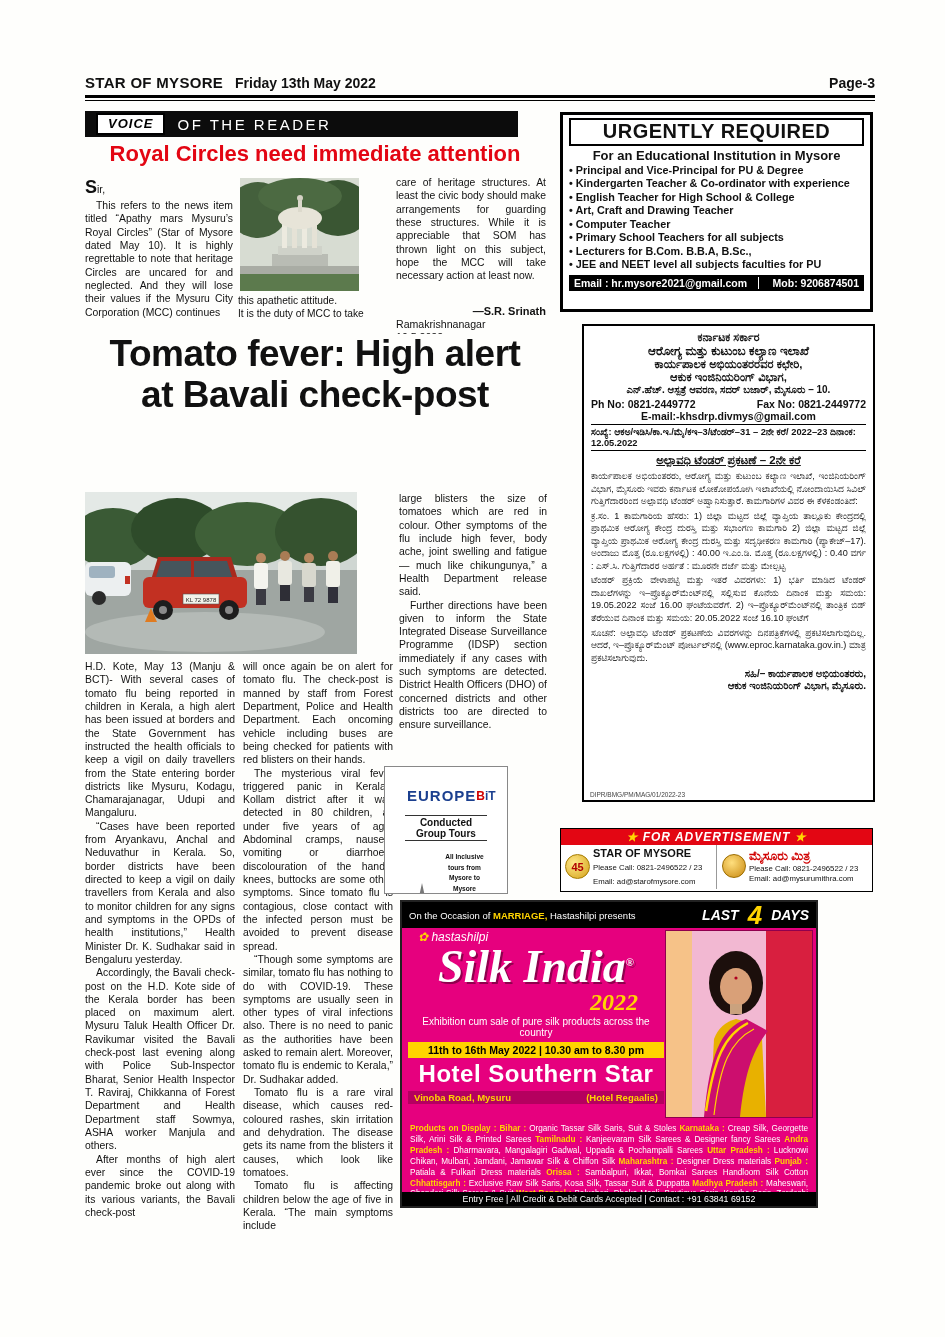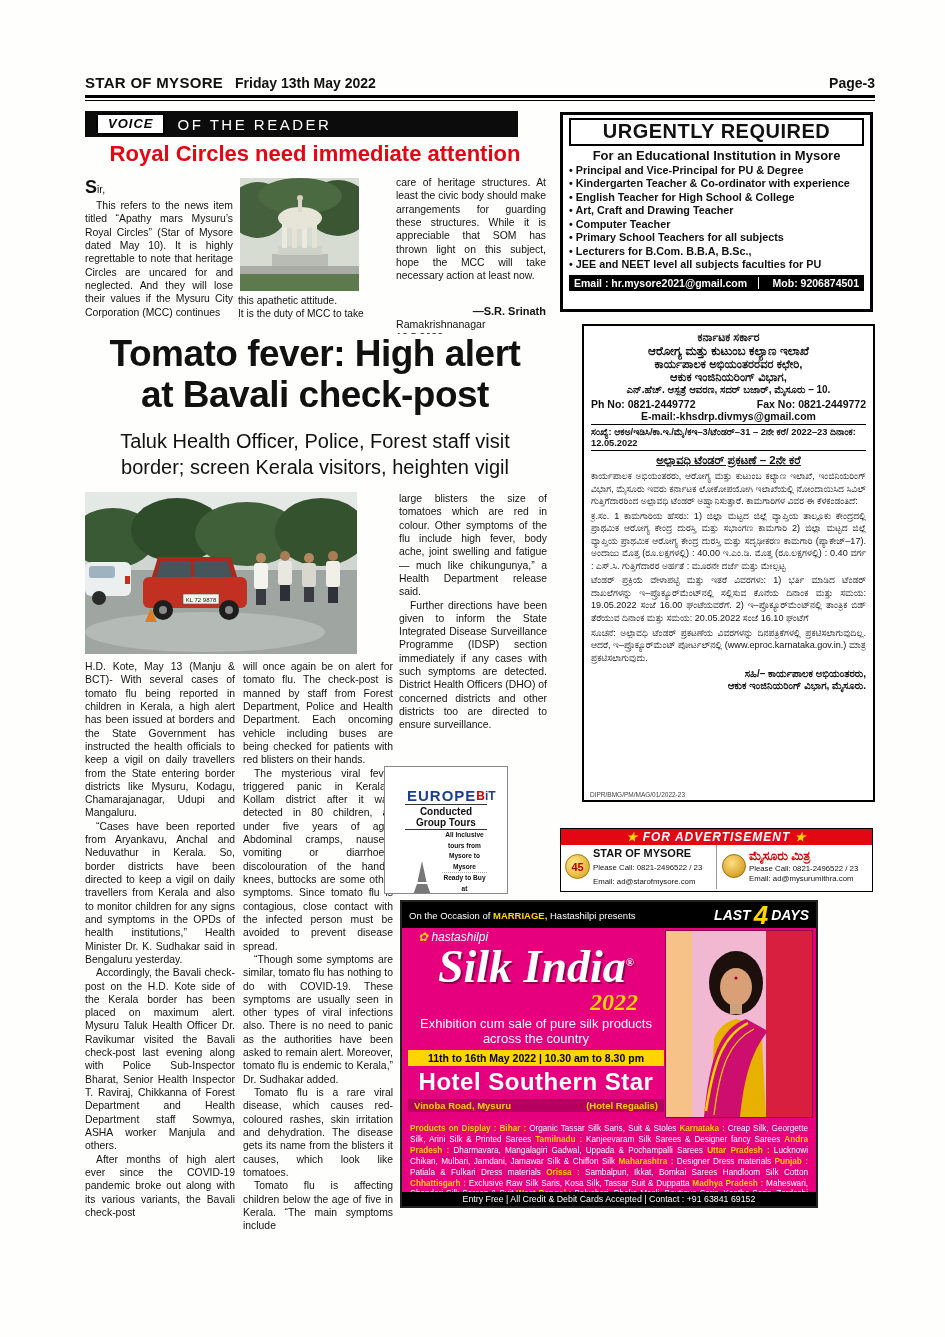--- a/index.html
+++ b/index.html
@@ -42,21 +42,21 @@
   #t-c1{left:85px;top:660px;width:150px;height:614px;}
   #t-c2{left:243px;top:660px;width:150px;height:626px;}
   #t-c3{left:399px;top:492px;width:148px;height:268px;}
 
   
   #europe{left:384px;top:766px;width:124px;height:128px;border:1px solid #888;background:#fff;padding:20px;overflow:hidden;}
   .eu-head{display:flex;justify-content:space-between;align-items:center;padding:0 2px;}
   .eu-title{color:#1b3f8f;font-weight:bold;font-size:15px;letter-spacing:1px;}
   .eu-logo{font-weight:bold;font-size:12px;color:#1b3f8f;}
   .eu-logo b{color:#d00000;}
-  .eu-sub{font-weight:bold;font-size:10px;text-align:center;border-top:1px solid #333;border-bottom:1px solid #333;margin:0 0;padding:1px 0;}
+  .eu-sub{font-weight:bold;font-size:10px;text-align:center;border-top:1px solid #333;border-bottom:1px solid #333;margin:11px 0;padding:1px 0;}
   .eu-mid{display:flex;gap:3px;align-items:center;}
   .eu-lines{font-size:6.6px;font-weight:bold;line-height:1.6;text-align:center;flex:1;}
   .eu-lines span{display:block;border-bottom:1px dotted #aaa;}
   .eu-call{background:#111;color:#ffd400;font-size:6.2px;text-align:center;padding:2px 1px;line-height:1.35;margin-top:2px;}
   .eu-covid{color:#d00000;font-weight:bold;font-size:6.8px;text-align:center;margin:2px 0;line-height:1.3;}
 
   
   #urgent{left:560px;top:112px;width:313px;height:200px;border:3px solid #000;background:#fff;padding:3px 6px;}
   .urg-title{border:2px solid #000;text-align:center;font-size:20px;font-weight:bold;letter-spacing:.5px;padding-bottom:1px;}
   .urg-sub{text-align:center;font-weight:bold;font-size:13px;margin:2px 0 1px;}
@@ -96,31 +96,31 @@
   .ad-emblem{position:absolute;left:5px;top:9px;width:24px;height:24px;border-radius:50%;
              background:radial-gradient(circle at 40% 35%,#ffdf7e,#c98910);border:1px solid #9c6d00;}
   .ad-name{font-weight:bold;font-size:11px;line-height:1.1;}
   .ad-name.kn{color:#d00000;font-size:12.5px;}
   .ad-line{font-size:7.8px;line-height:1.25;}
 
   
   #silk{left:400px;top:900px;width:418px;height:308px;border:2px solid #222;background:#e6007e;overflow:hidden;}
   .sk-top{background:#000;color:#fff;height:26px;display:flex;align-items:center;justify-content:space-between;padding:0 7px;font-size:9.5px;}
   .sk-top .marr{color:#ffd400;font-weight:bold;}
-  .sk-last{display:flex;align-items:center;gap:3px;font-style:italic;font-weight:bold;}
+  .sk-last{display:flex;align-items:center;gap:9px;font-style:italic;font-weight:bold;}
   .sk-last .pre,.sk-last .post{font-size:14px;}
   .sk-last .num{color:#ffd400;font-size:26px;line-height:1;}
   .sk-main{position:relative;height:192px;}
   .sk-left{position:absolute;left:6px;top:2px;width:256px;text-align:center;color:#fff;}
   .sk-brandrow{text-align:left;margin-left:10px;font-style:italic;font-size:12px;}
   .sk-logoicn{color:#ffd400;}
   .sk-title{font-family:"Liberation Serif",serif;font-style:italic;font-weight:bold;font-size:46px;line-height:1;text-shadow:2px 2px 0 #8f004d;}
   .sk-reg{font-size:11px;vertical-align:super;}
   .sk-year{color:#ffd400;font-family:"Liberation Serif",serif;font-style:italic;font-weight:bold;font-size:24px;text-align:right;margin-right:26px;line-height:1;}
-  .sk-tag{font-size:13px;margin-top:2px;}
+  .sk-tag{font-size:10px;margin-top:2px;}
   .sk-datebar{background:#ffd400;color:#000;font-weight:bold;font-size:10.5px;margin-top:4px;padding:2px 0;}
   .sk-venue{font-size:24px;font-weight:bold;margin-top:2px;letter-spacing:.5px;}
   .sk-addr{background:#b5005f;display:flex;justify-content:space-between;color:#ffd400;font-size:9.5px;font-weight:bold;padding:1px 6px;margin-top:3px;}
   .sk-model{position:absolute;right:3px;top:2px;width:148px;height:188px;border:1px solid #90004e;background:#f2b8d2;}
   .sk-products{color:#fff;font-size:8.2px;line-height:1.33;text-align:justify;padding:4px 8px 2px;}
   .sk-products .st{color:#ffd400;font-weight:bold;}
   .sk-foot{position:absolute;bottom:0;left:0;right:0;background:#000;color:#fff;font-size:8.8px;text-align:center;padding:2px 0;}
 </style>
 </head>
 <body>
@@ -171,24 +171,20 @@
   <div class="bodycol" id="letter-c3">
     <p class="first">care of heritage structures. At least the civic body should make arrangements for guarding these structures. While it is appreciable that SOM has thrown light on this subject, hope the MCC will take necessary action at least now.</p>
     <span class="sign-name">—S.R. Srinath</span>
     <span class="sign-line">Ramakrishnanagar</span>
     <span class="sign-line">10.5.2022</span>
   </div>
 
   <div class="abs" id="tomato-h">
     <div>Tomato fever: High alert</div>
     <div>at Bavali check-post</div>
-  </div>
-  <div class="abs" id="tomato-sub">
-    <div>Taluk Health Officer, Police, Forest staff visit</div>
-    <div>border; screen Kerala visitors, heighten vigil</div>
   </div>
 
   <div class="abs" id="main-photo">
     <svg width="272" height="162" viewBox="0 0 272 162">
       <rect width="272" height="162" fill="#cfd6d2"></rect>
       <rect width="272" height="48" fill="#e4e9e6"></rect>
       <ellipse cx="28" cy="46" rx="42" ry="30" fill="#3a5a35"></ellipse>
       <ellipse cx="92" cy="38" rx="46" ry="32" fill="#2e4b2a"></ellipse>
       <ellipse cx="162" cy="42" rx="52" ry="32" fill="#3f6038"></ellipse>
       <ellipse cx="236" cy="40" rx="46" ry="34" fill="#35522f"></ellipse>

